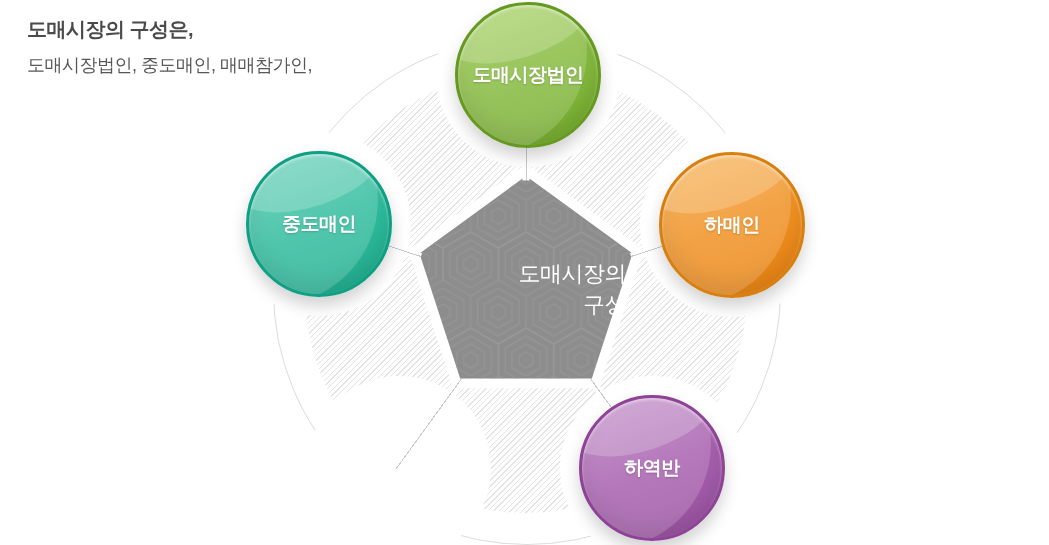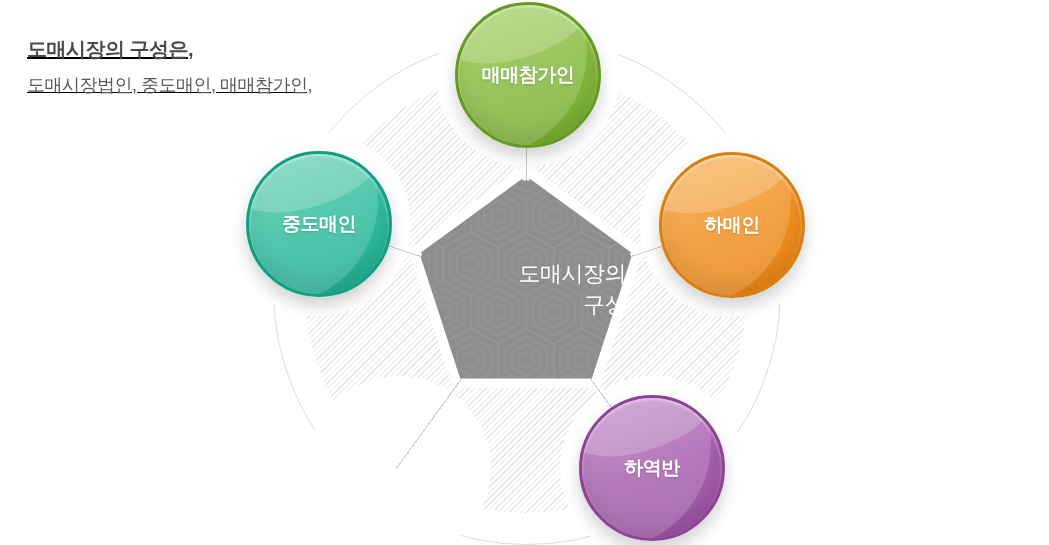--- a/index.html
+++ b/index.html
@@ -4,21 +4,21 @@
 <style>
   html,body{margin:0;padding:0;background:#ffffff;}
   .stage{
     position:relative;
     width:1049px;height:545px;
     overflow:hidden;
     background:#ffffff;
     font-family:"Liberation Sans","DejaVu Sans",sans-serif;
   }
   
-  .intro{position:absolute;left:27px;top:36px;z-index:10;text-decoration:underline;}
+  .intro{position:absolute;left:27px;top:16px;z-index:10;}
   .intro h1{margin:0;font-size:20px;font-weight:700;color:#4a4a4a;letter-spacing:-0.5px;}
   .intro p{margin:9px 0 2px;font-size:18px;font-weight:400;color:#575757;line-height:27px;letter-spacing:-0.5px;}
   
   .outer-ring{
     position:absolute;left:273px;top:37px;width:506px;height:506px;
     border:1px solid #dcdcdc;border-radius:50%;z-index:1;background:#ffffff;
   }
   .hatch-disc{
     position:absolute;left:305px;top:71px;width:442px;height:442px;border-radius:50%;z-index:2;
     background:repeating-linear-gradient(135deg, rgba(0,0,0,0.105) 0 1px, rgba(0,0,0,0) 1px 4px);
@@ -108,21 +108,21 @@
   <div class="spoke" style="left:421.4px;top:252.5px;transform:rotate(198deg);"></div>
 
   <div class="center-label">도매시장의
 구성</div>
 
   <div class="node" style="left: 455px; top: 2px; --border: #65991f; --base: #84b93d; --light: #9ecd52; --deep: #76ad30;">
     <div class="body">
         <div class="g1"></div>
         <div class="g2"></div>
       </div>
-    <span class="label">매매참가인</span>
+    <span class="label">도매시장법인</span>
   </div>
 
   <div class="node" style="left: 659px; top: 152px; text-align: right; --border: #d8800f; --base: #f09021; --light: #f6ab43; --deep: #e88312;">
     <div class="body">
         <div class="g1"></div>
         <div class="g2"></div>
       </div>
     <span class="label">하매인</span>
   </div>
 

